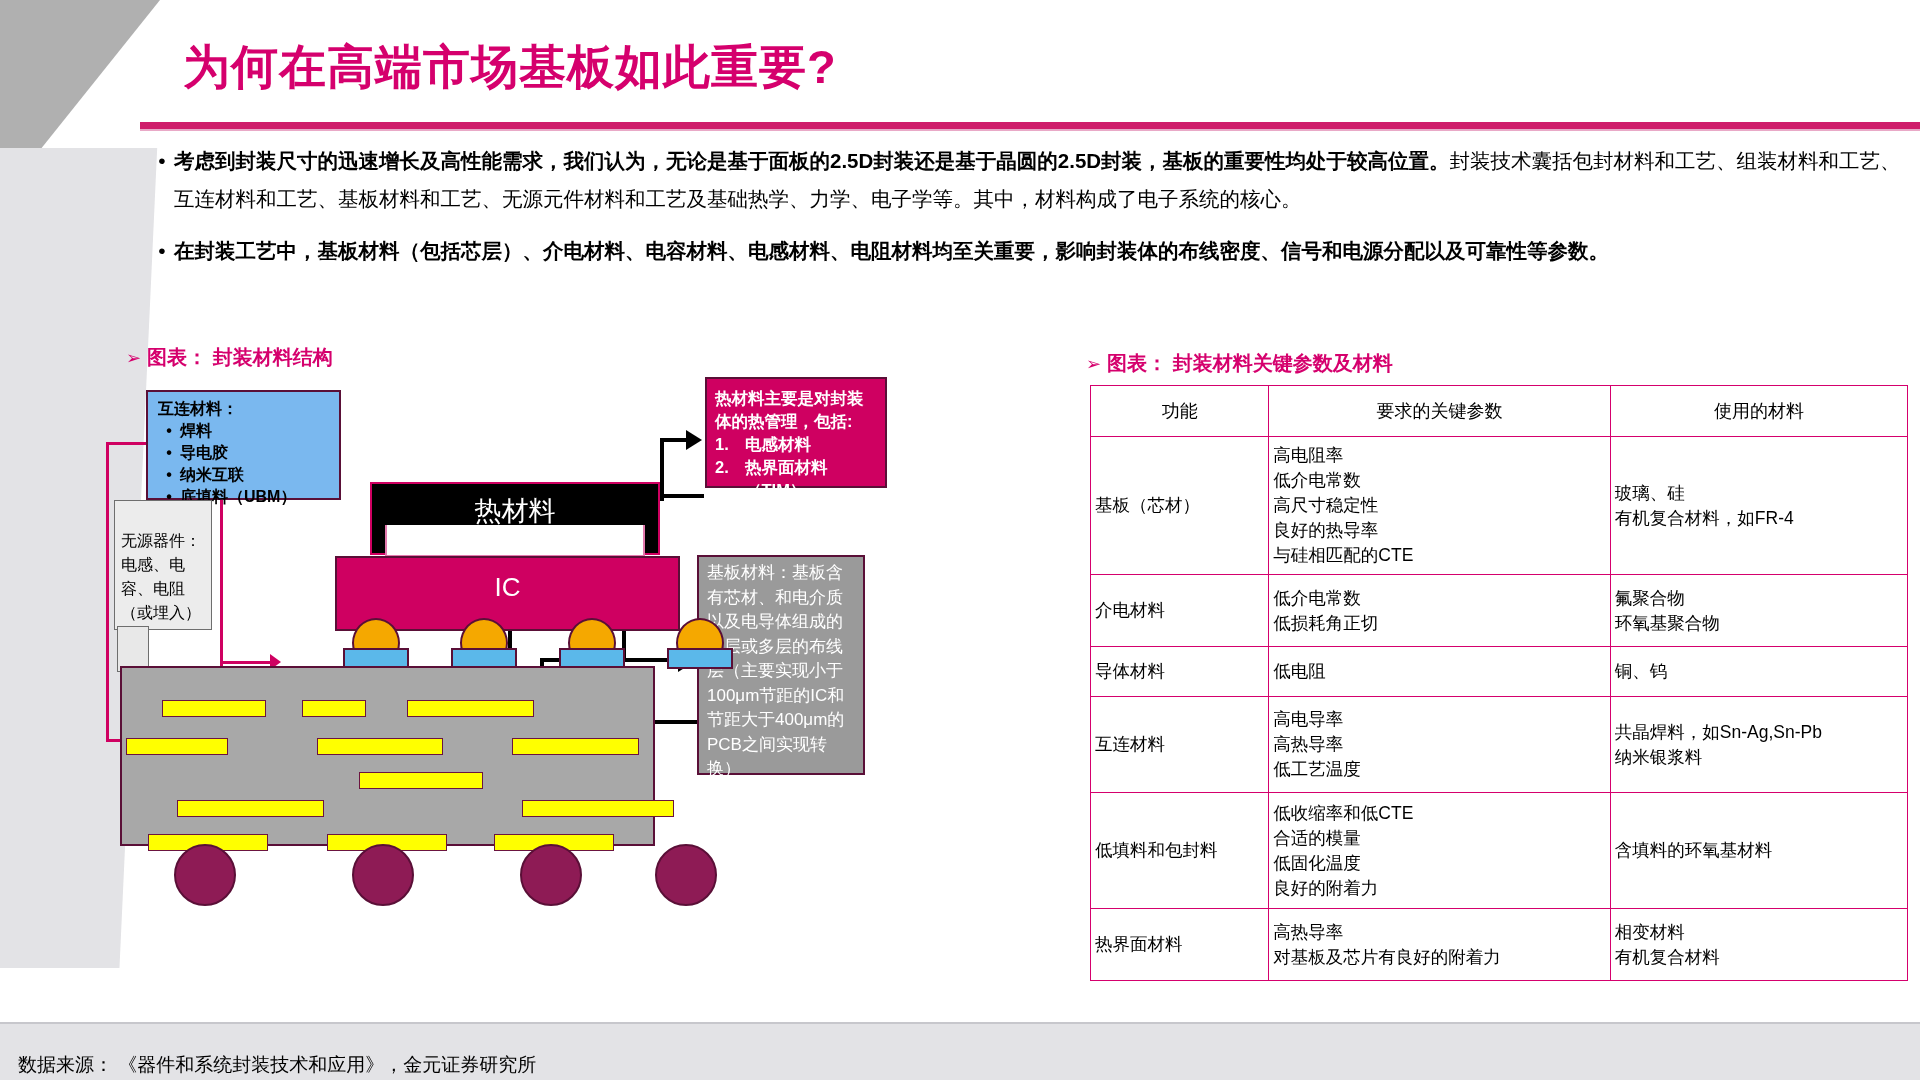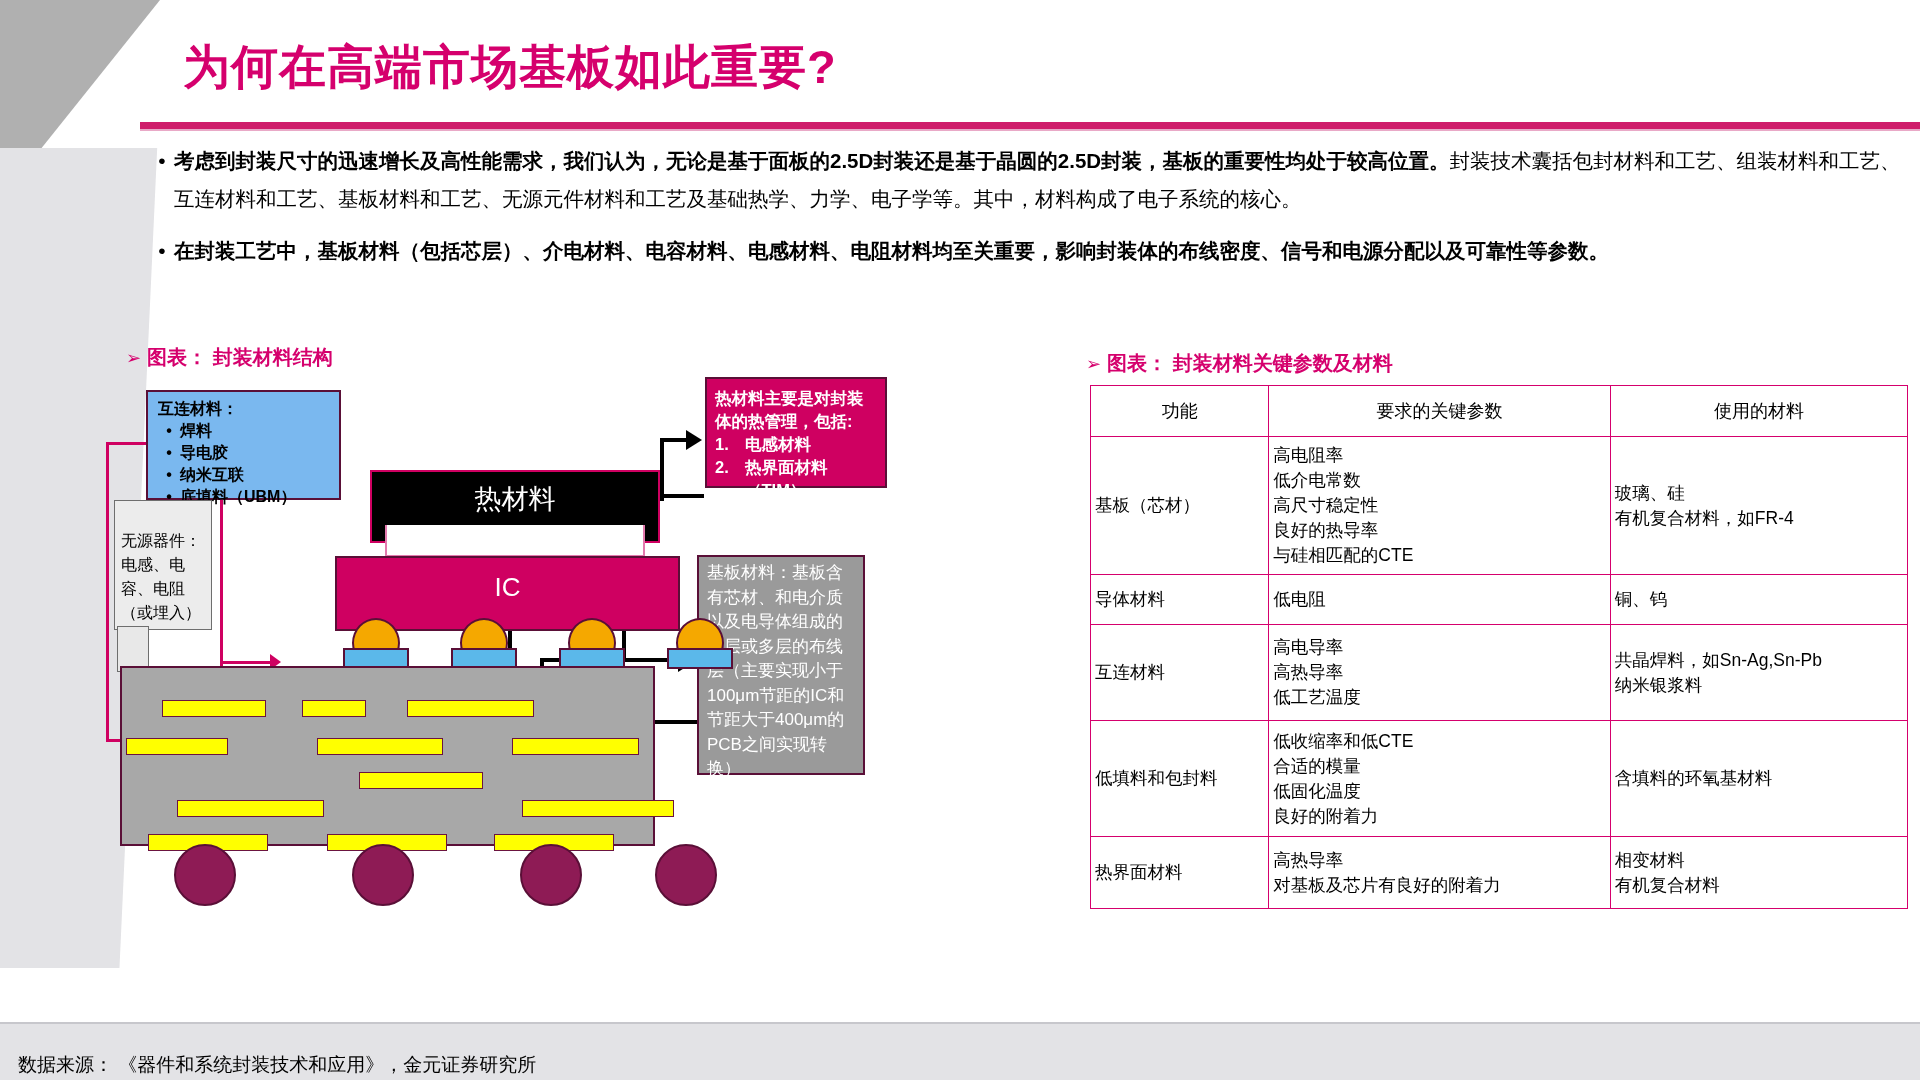--- a/index.html
+++ b/index.html
@@ -91,21 +91,21 @@
   .box-thermal .li .n{width:30px;flex:0 0 30px;}
 
   .box-substrate{
     left:577px;top:185px;width:168px;height:220px;
     background:#9a9a9a;border:2px solid #5a0f37;
     padding:4px 6px 0 8px;color:#fff;font-size:17px;line-height:24.5px;
   }
 
   
   .blk-thermal{
-    left:250px;top:100px;width:290px;height:73px;background:#000;
+    left:250px;top:112px;width:290px;height:73px;background:#000;
     border:2px solid #cf0061;
     color:#fff;font-size:27px;text-align:center;line-height:55px;
   }
   .blk-trap{
     left:265px;top:155px;width:260px;height:32px;
     border-left:2px solid #e279ad;border-right:2px solid #e279ad;
     border-bottom:2px solid #e279ad;
     background:#fff;
   }
   .blk-ic{
@@ -318,20 +318,31 @@
           <div class="bold">低介电常数</div>
           <div>高尺寸稳定性</div>
           <div class="bold">良好的热导率</div>
           <div class="bold">与硅相匹配的CTE</div>
         </td>
         <td class="c2">
           <div>玻璃、硅</div>
           <div>有机复合材料，如FR-4</div>
         </td>
       </tr>
+      <tr style="height:72px;">
+        <td class="c0">介电材料</td>
+        <td class="c1">
+          <div class="bold">低介电常数</div>
+          <div>低损耗角正切</div>
+        </td>
+        <td class="c2">
+          <div>氟聚合物</div>
+          <div>环氧基聚合物</div>
+        </td>
+      </tr>
       <tr style="height:50px;">
         <td class="c0">导体材料</td>
         <td class="c1">
           <div>低电阻</div>
         </td>
         <td class="c2">
           <div>铜、钨</div>
         </td>
       </tr>
       <tr style="height:96px;">

